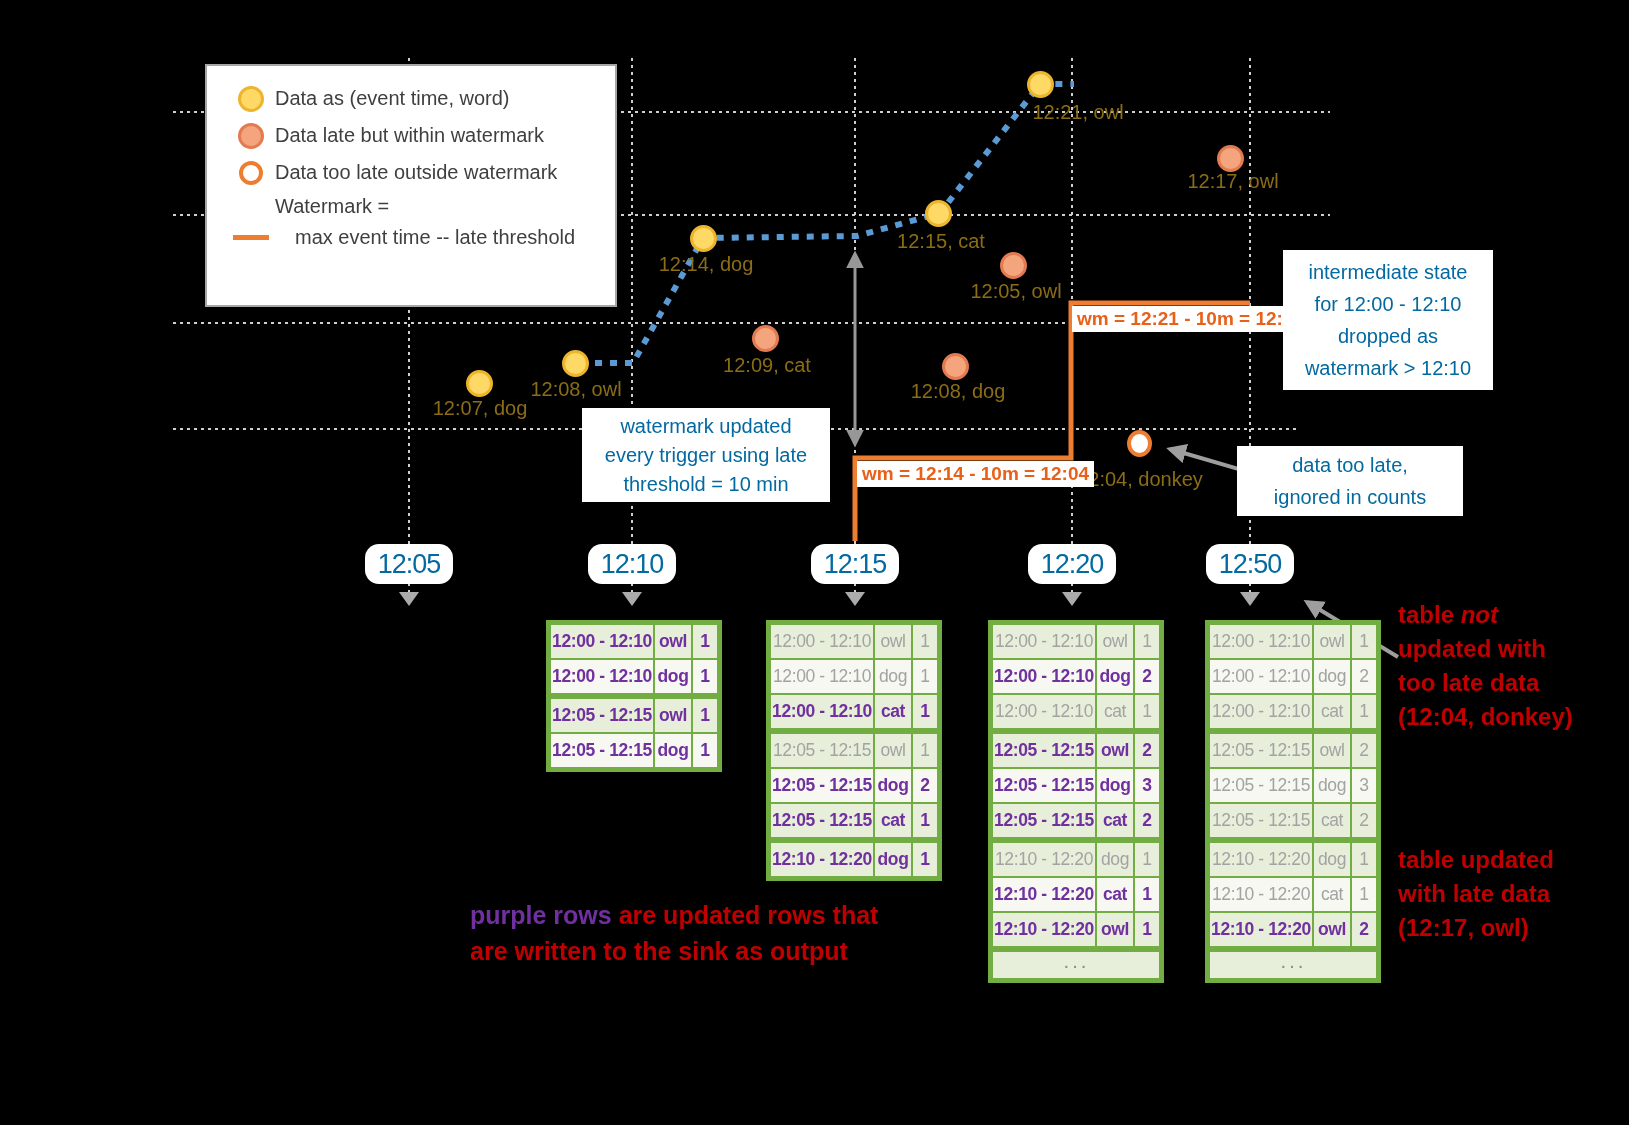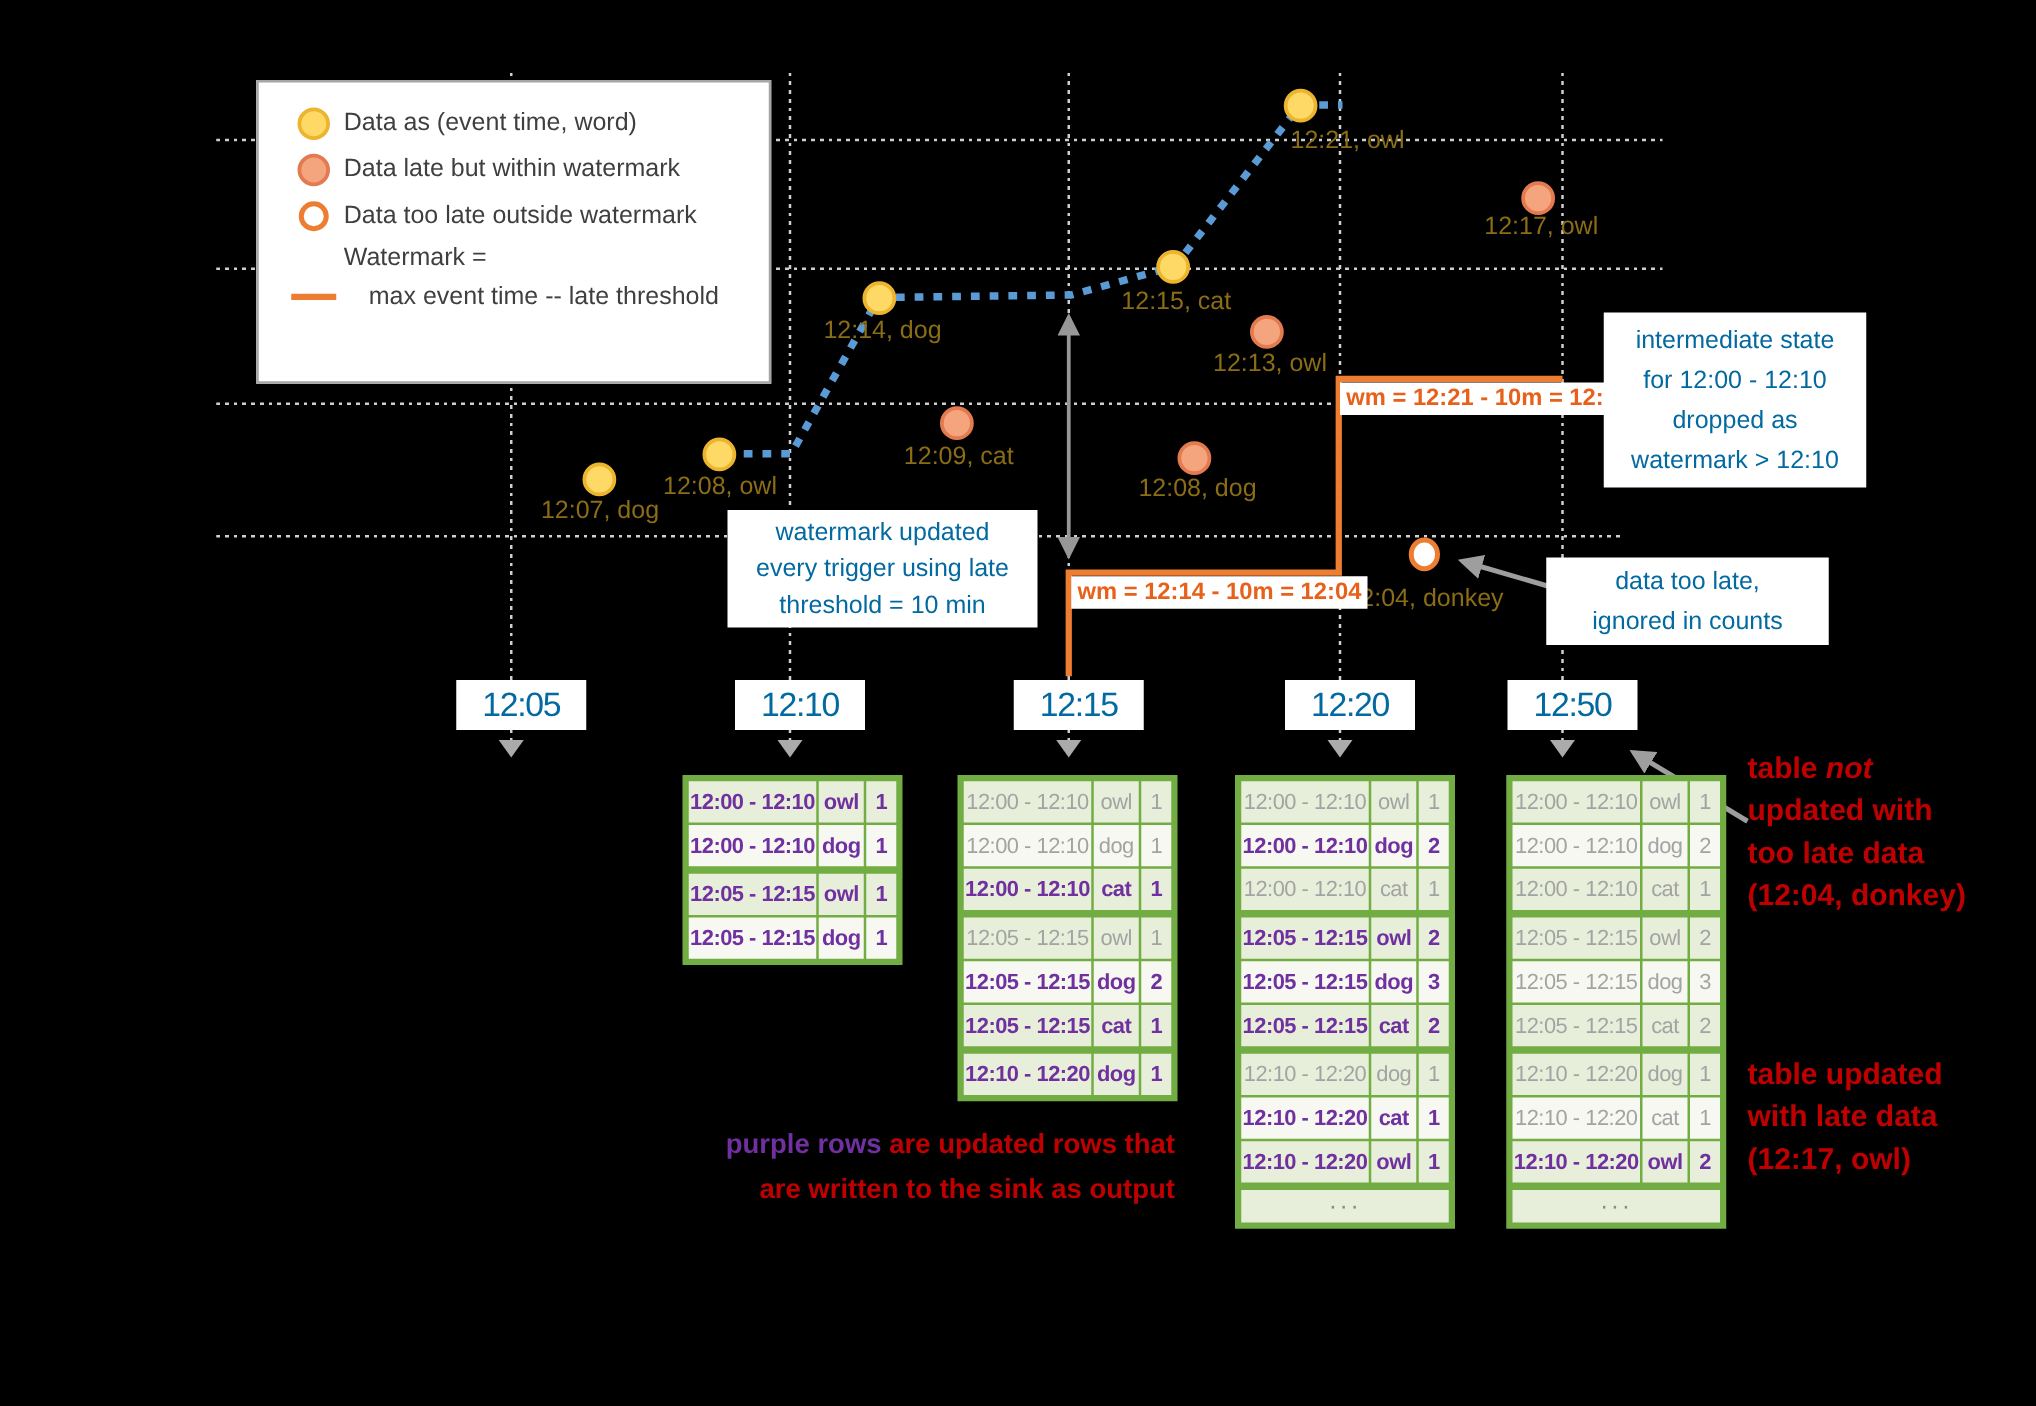--- a/index.html
+++ b/index.html
@@ -12,22 +12,22 @@
              border-top:14px solid #ababab;z-index:2;}
   svg.lines{position:absolute;left:0;top:0;z-index:2;}
   
   .pt{position:absolute;border-radius:50%;z-index:3;}
   .pt.ontime{width:21px;height:21px;background:#ffd966;border:3px solid #edb52e;}
   .pt.late{width:21px;height:21px;background:#f4a57e;border:3px solid #e37a50;}
   .pt.toolate{width:17px;height:19px;background:#fff;border:4px solid #ed7d31;}
   .plabel{position:absolute;transform:translateX(-50%);color:#8b6d16;font-size:20px;white-space:nowrap;z-index:4;}
   
   .wbox{position:absolute;background:#fff;color:#0369a1;z-index:5;}
-  .tickbox{width:104px;height:40px;display:flex;align-items:center;justify-content:center;
-           font-size:27px;letter-spacing:-1px;}
+  .tickbox{width:88px;height:40px;display:flex;align-items:center;justify-content:center;
+           font-size:27px;letter-spacing:-1px;border-radius:14px;}
   .callout{display:flex;flex-direction:column;align-items:center;justify-content:center;
            text-align:center;font-size:20px;}
   .wmlabel{position:absolute;background:#fff;color:#e8611a;font-size:19px;font-weight:700;
            padding:2px 5px;white-space:nowrap;z-index:5;}
   
   .legend{position:absolute;left:205px;top:64px;width:412px;height:243px;background:#fff;
           border:2px solid #a6a6a6;z-index:5;padding:14px 0 0 20px;box-sizing:border-box;}
   .lrow{display:flex;align-items:center;color:#3f3f3f;font-size:20px;}
   .lic{width:48px;display:flex;align-items:center;justify-content:center;flex:none;}
   .dot-l{width:20px;height:20px;border-radius:50%;}
@@ -42,22 +42,22 @@
   .cell{display:flex;align-items:center;justify-content:center;font-size:17.5px;letter-spacing:-0.4px;}
   .c-win{width:102px;}.c-word{width:36px;}.c-cnt{width:24px;}
   .bgA .cell{background:#e7eeda;}
   .bgB .cell{background:#f6f8f1;}
   .upd .cell{color:#7030a0;font-weight:700;}
   .old .cell{color:#a3a3a3;font-weight:400;}
   .ellip{height:26px;margin-top:6px;background:#e7eeda;color:#8a8a8a;display:flex;align-items:center;
          justify-content:center;font-size:20px;letter-spacing:2px;flex:none;}
   
   .rednote{position:absolute;color:#c00000;font-size:24px;line-height:34px;font-weight:600;z-index:6;white-space:nowrap;}
-  .purplenote{position:absolute;left:470px;top:897px;width:470px;text-align:right;color:#c00000;
-              font-size:22px;line-height:36px;font-weight:600;z-index:6;}
+  .purplenote{position:absolute;left:470px;top:897px;width:470px;text-align:left;color:#c00000;
+              font-size:25px;line-height:36px;font-weight:600;z-index:6;}
   .purplenote .hl{color:#7030a0;font-weight:700;}
 </style>
 </head>
 <body>
 
 <div class="canvas">
 
   <div class="hgrid" style="left:173px;top:111px;width:1157px;"></div>
   <div class="hgrid" style="left:173px;top:214px;width:1157px;"></div>
   <div class="hgrid" style="left:173px;top:322px;width:1077px;"></div>
@@ -101,21 +101,21 @@
   <div class="pt late" style="left:942px;top:353px;"></div>
   <div class="pt late" style="left:1217px;top:145px;"></div>
   <div class="pt toolate" style="left:1127px;top:430px;"></div>
 
   <div class="plabel" style="left:480px;top:397px;">12:07, dog</div>
   <div class="plabel" style="left:576px;top:378px;">12:08, owl</div>
   <div class="plabel" style="left:706px;top:253px;">12:14, dog</div>
   <div class="plabel" style="left:941px;top:230px;">12:15, cat</div>
   <div class="plabel" style="left:1078px;top:101px;">12:21, owl</div>
   <div class="plabel" style="left:767px;top:354px;">12:09, cat</div>
-  <div class="plabel" style="left:1016px;top:280px;">12:13, owl</div>
+  <div class="plabel" style="left:1016px;top:280px;">12:05, owl</div>
   <div class="plabel" style="left:958px;top:380px;">12:08, dog</div>
   <div class="plabel" style="left:1233px;top:170px;">12:17, owl</div>
   <div class="plabel" style="left:1140px;top:468px;">12:04, donkey</div>
 
   <div class="wmlabel" style="left:857px;top:461px;">wm = 12:14 - 10m = 12:04</div>
   <div class="wmlabel" style="left:1072px;top:306px;">wm = 12:21 - 10m = 12:11</div>
 
   <div class="legend">
     <div class="lrow" style="height:37px;">
       <span class="lic">

